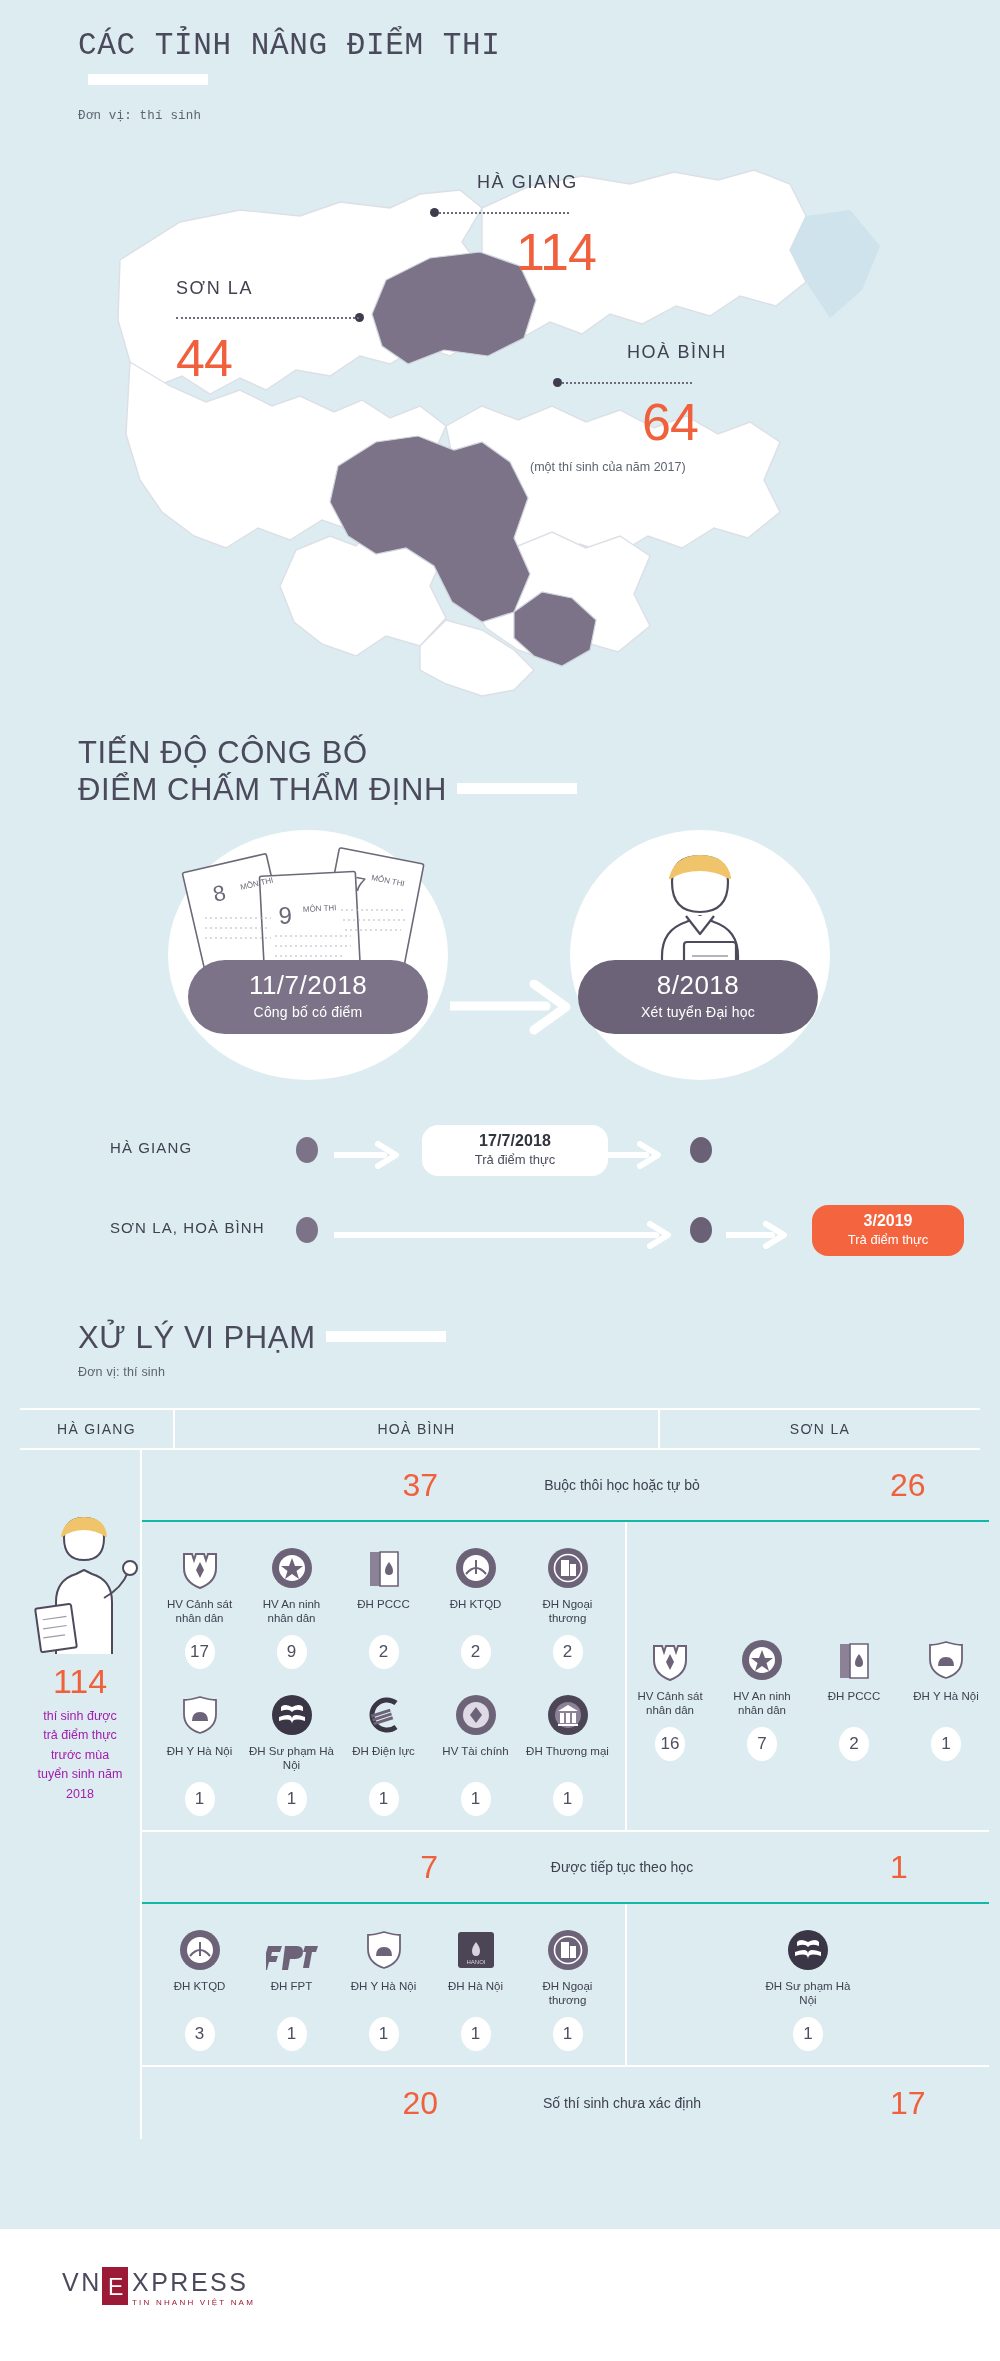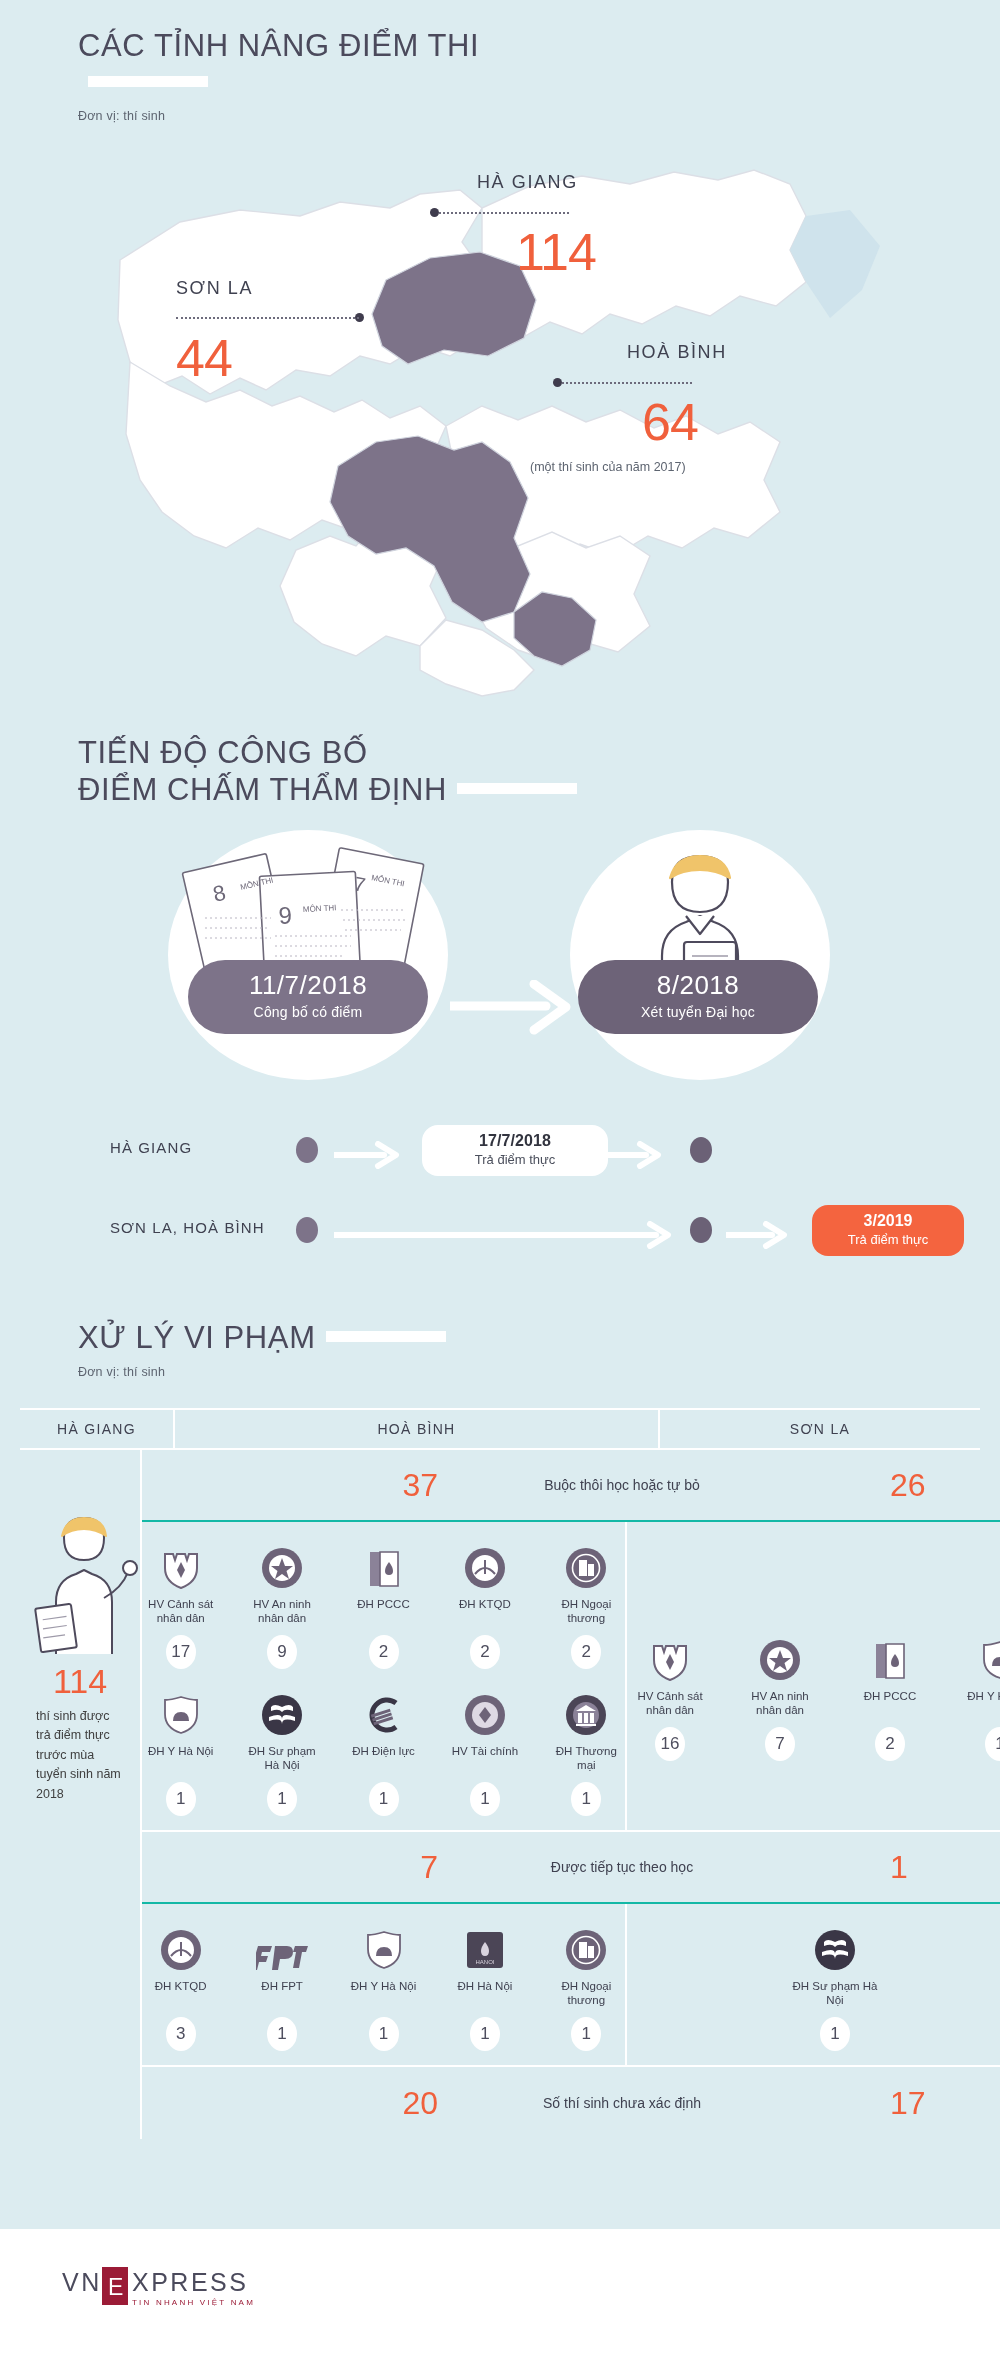--- a/index.html
+++ b/index.html
@@ -18,21 +18,21 @@
     font-size:31px; letter-spacing:.6px; line-height:1.18;
     color:#4b4a5c; font-weight:400;
   }
   .sec-title .rule {
     display:inline-block; height:11px; width:120px; background:#fff;
     vertical-align:middle; margin-left:10px; position:relative; top:-3px;
   }
   .unit { font-size:12.5px; color:#5d6470; margin-top:8px; letter-spacing:.2px;}
 
   
-  #header { position:absolute; left:78px; top:28px; width:700px; }
+  #header { position:absolute; left:78px; top:28px; width:700px;font-family:Liberation Mono, monospace; }
   #header .l1, #header .l2 { white-space:nowrap; }
 
   
   #map-wrap { position:absolute; left:0; top:150px; width:1000px; height:560px; }
   #map-svg { position:absolute; left:90px; top:0; }
   .map-label {
     position:absolute; font-size:18px; letter-spacing:1.6px; color:#3f4150;
     white-space:nowrap;
   }
   .map-num {
@@ -93,34 +93,34 @@
   .right-col { flex:1; }
 
   .sumrow { display:flex; align-items:center; height:72px; border-bottom:2px solid #14b8a6; }
   .sum-a { width:330px; text-align:right; padding-right:34px; font-size:32px; color:#f0603c; }
   .sum-lbl { width:300px; text-align:center; font-size:14px; color:#3f4150; }
   .sum-b { flex:1; text-align:left; padding-left:118px; font-size:32px; color:#f0603c; }
 
   .logorow { display:flex; border-bottom:2px solid #fff; }
   .lg-left { width:485px; border-right:2px solid #fff; padding:16px 0 14px; }
   .lg-right { flex:1; padding:16px 0 14px; }
-  .lg-grid { display:flex; justify-content:center; gap:24px; }
+  .lg-grid { display:flex; justify-content:center; gap:6px; }
   .lg-grid.r2 { margin-top:16px; }
   .lg { width:86px; text-align:center; }
   .lg .badge { height:52px; display:flex; align-items:flex-end; justify-content:center; }
   .lg .nm2 { font-size:11.5px; line-height:1.25; color:#3f4150; margin-top:7px; min-height:30px;}
   .cnt {
     width:30px; height:34px; border-radius:50%; background:#fff; margin:8px auto 0;
     display:flex; align-items:center; justify-content:center;
     font-size:17px; color:#4e4e5e;
   }
 
   
   .lc-num { font-size:34px; color:#f0603c; text-align:center; margin-top:6px; }
-  .lc-txt { font-size:12.5px; line-height:1.55; color:#404040; text-align:left; padding:6px 16px 0;}
+  .lc-txt { font-size:12.5px; line-height:1.55; color:#a21caf; text-align:center; padding:6px 16px 0;}
   .lc-fig { display:flex; justify-content:center; }
 
   
   #vnx { position:absolute; left:62px; bottom:46px; }
 </style>
 </head>
 <body>
 
 <div class="page">
 

